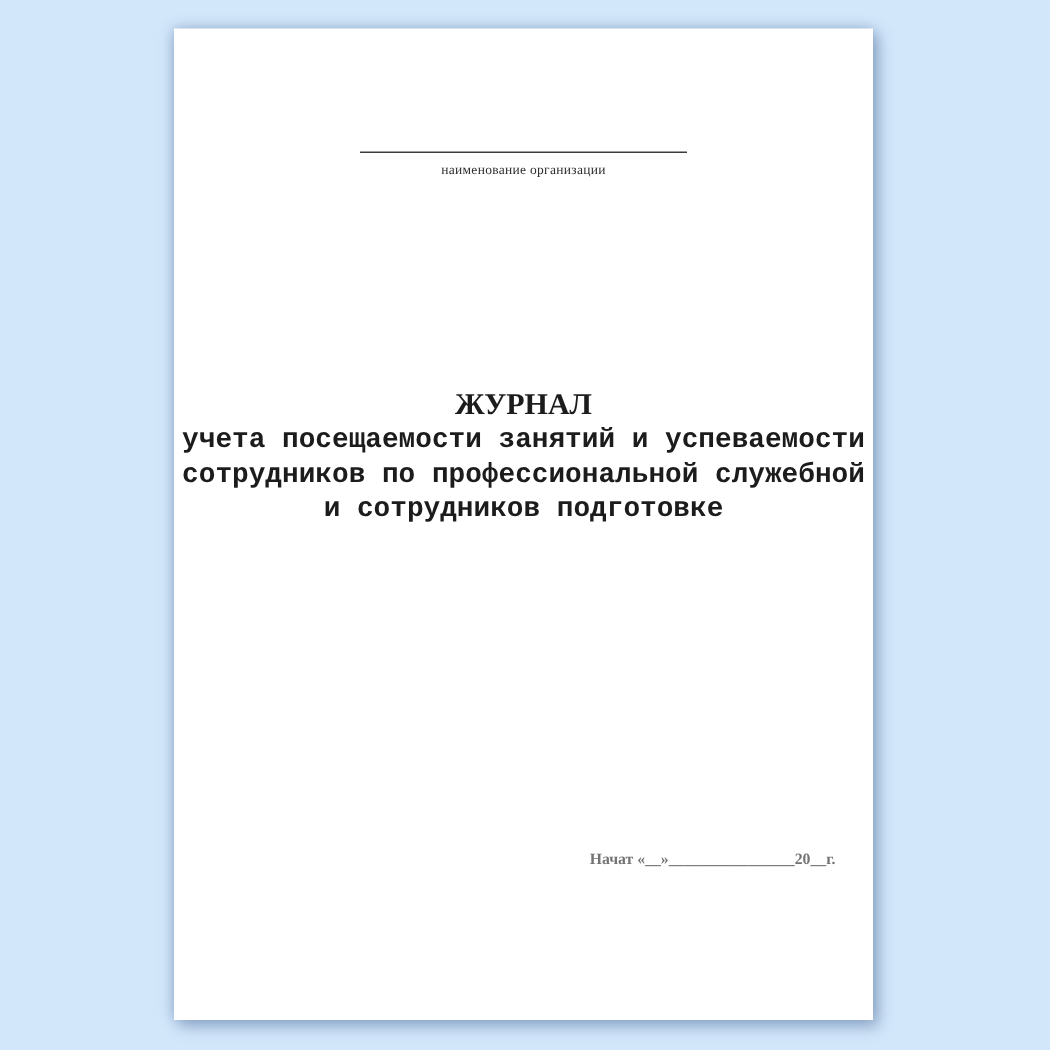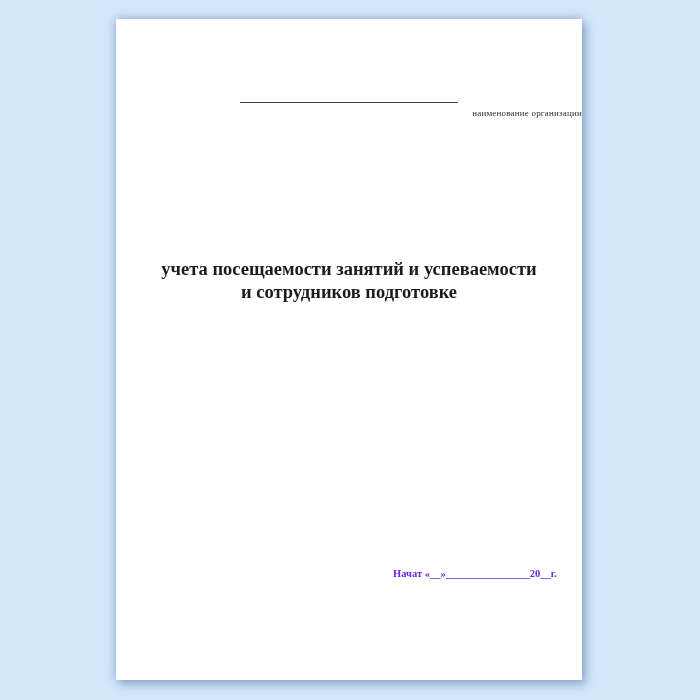--- a/index.html
+++ b/index.html
@@ -36,47 +36,47 @@
     display: inline-block;
     width: 218px;
     height: 7px;
     border-bottom: 1px solid #3c3c3c;
   }
   .org-label {
     margin-top: 1px;
     font-size: 9px;
     letter-spacing: 0.2px;
     color: #2e2e2e;
-    text-align: right;
   }
   .title-block {
     position: absolute;
     top: 239px;
     left: 0;
     width: 100%;
     text-align: center;
     color: #1c1c1c;
     font-weight: bold;
   }
   .title-main {
     font-size: 20px;
     line-height: 24px;
     margin: 0;
   }
   .title-sub {
     font-size: 18.5px;
     line-height: 23px;
     margin: 0;
+    font-family: Liberation Mono, monospace;
   }
   .dates-block {
     position: absolute;
     top: 549px;
     right: 25px;
     text-align: right;
-    color: #6d28d9;
+    color: #737373;
     font-weight: bold;
   }
   .date-line {
     font-size: 10.5px;
     line-height: 12px;
     white-space: nowrap;
   }
   .date-line + .date-line {
     margin-top: 16px;
   }
@@ -85,21 +85,23 @@
 <body>
 
 <div class="paper">
 
   <div class="org-block">
     <span class="org-rule"></span>
     <div class="org-label">наименование организации</div>
   </div>
 
   <div class="title-block">
+    <div class="title-main">ЖУРНАЛ</div>
     <div class="title-sub">учета посещаемости занятий и успеваемости</div>
+    <div class="title-sub">сотрудников по профессиональной служебной</div>
     <div class="title-sub">и сотрудников подготовке</div>
   </div>
 
   <div class="dates-block">
     <div class="date-line">Начат «__»________________20__г.</div>
   </div>
 
 </div>
 
 </body></html>

